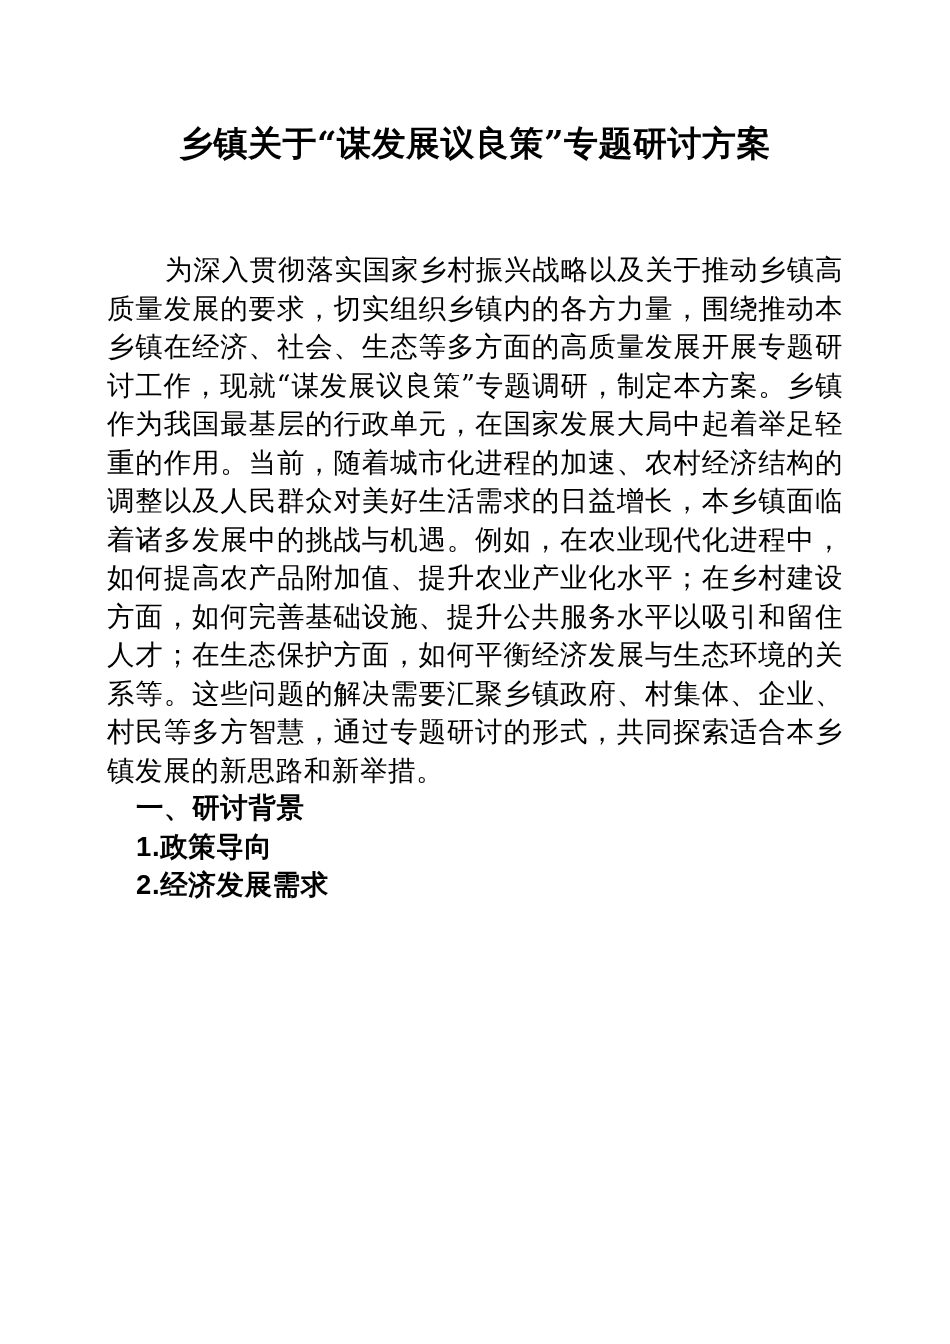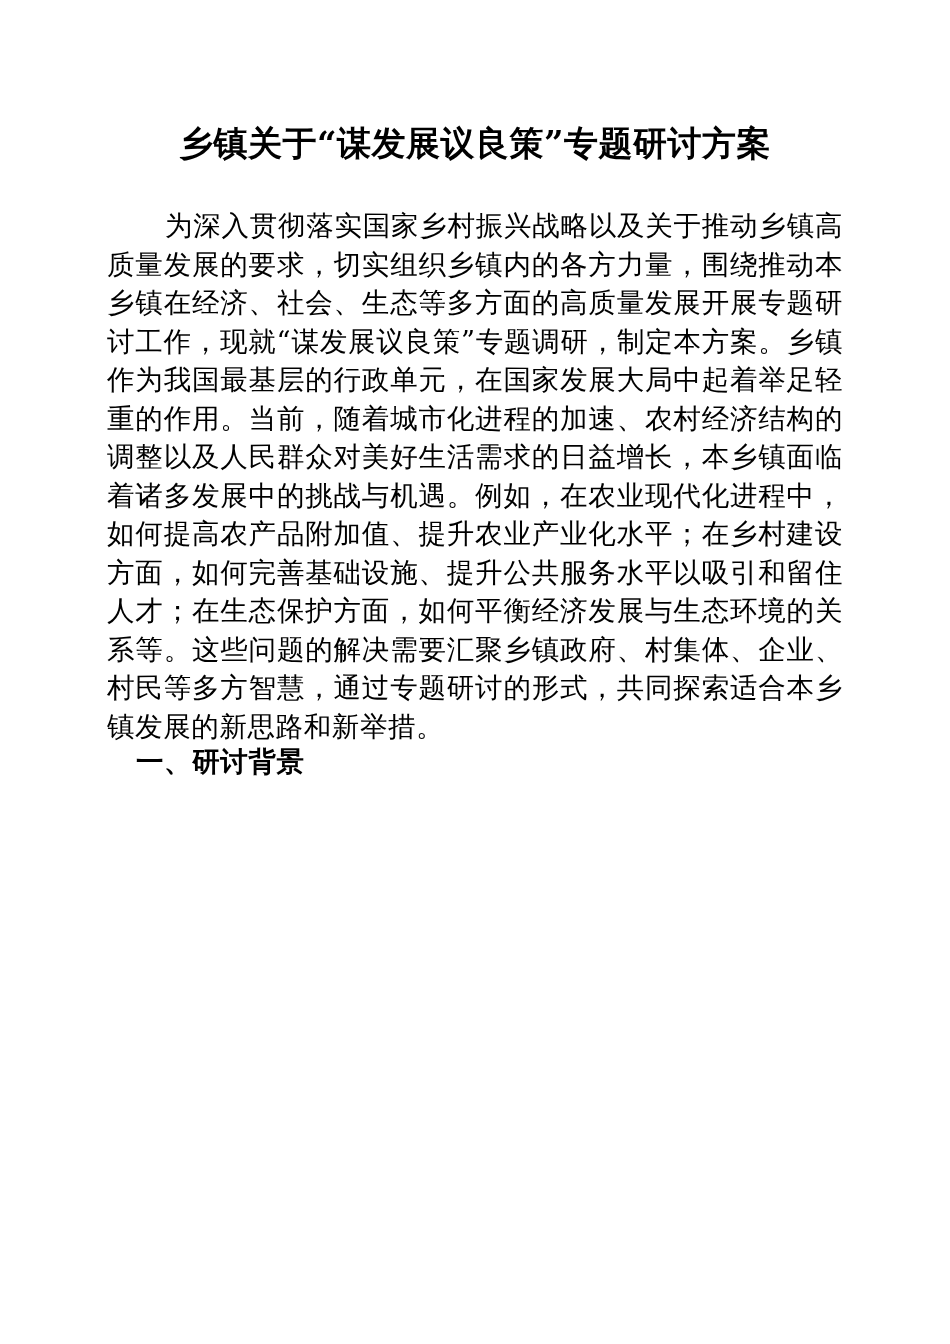--- a/index.html
+++ b/index.html
@@ -46,25 +46,25 @@
     text-align-last: left;
     text-justify: inter-character;
     margin: 0;
     letter-spacing: 0.6px;
     word-break: break-all;
   }
   .para.indent2 {
     text-indent: 58px;
   }
   .para-lead {
-    margin-top: 40px;
+    margin-top: 84px;
   }
   
   .h-sec, .h-sub {
-    font-family: Liberation Mono, monospace;
+    font-family: Liberation Sans, sans-serif;
     font-weight: bold;
     font-size: 27.5px;
     line-height: 38.5px;
     margin: 0;
     letter-spacing: 0.6px;
     text-indent: 29px;
     text-align: left;
   }
 </style>
 </head>
@@ -72,17 +72,19 @@
 
 <div class="page">
   <div class="content">
 
     <h1 class="doc-title">乡镇关于“谋发展议良策”专题研讨方案</h1>
 
     <p class="para indent2 para-lead">为深入贯彻落实国家乡村振兴战略以及关于推动乡镇高质量发展的要求，切实组织乡镇内的各方力量，围绕推动本乡镇在经济、社会、生态等多方面的高质量发展开展专题研讨工作，现就“谋发展议良策”专题调研，制定本方案。乡镇作为我国最基层的行政单元，在国家发展大局中起着举足轻重的作用。当前，随着城市化进程的加速、农村经济结构的调整以及人民群众对美好生活需求的日益增长，本乡镇面临着诸多发展中的挑战与机遇。例如，在农业现代化进程中，如何提高农产品附加值、提升农业产业化水平；在乡村建设方面，如何完善基础设施、提升公共服务水平以吸引和留住人才；在生态保护方面，如何平衡经济发展与生态环境的关系等。这些问题的解决需要汇聚乡镇政府、村集体、企业、村民等多方智慧，通过专题研讨的形式，共同探索适合本乡镇发展的新思路和新举措。</p>
 
     <h2 class="h-sec">一、研讨背景</h2>
 
+    <h3 class="h-sub">1.政策导向</h3>
 
 
+    <h3 class="h-sub">2.经济发展需求</h3>
 
   </div>
 </div>
 
 </body></html>

